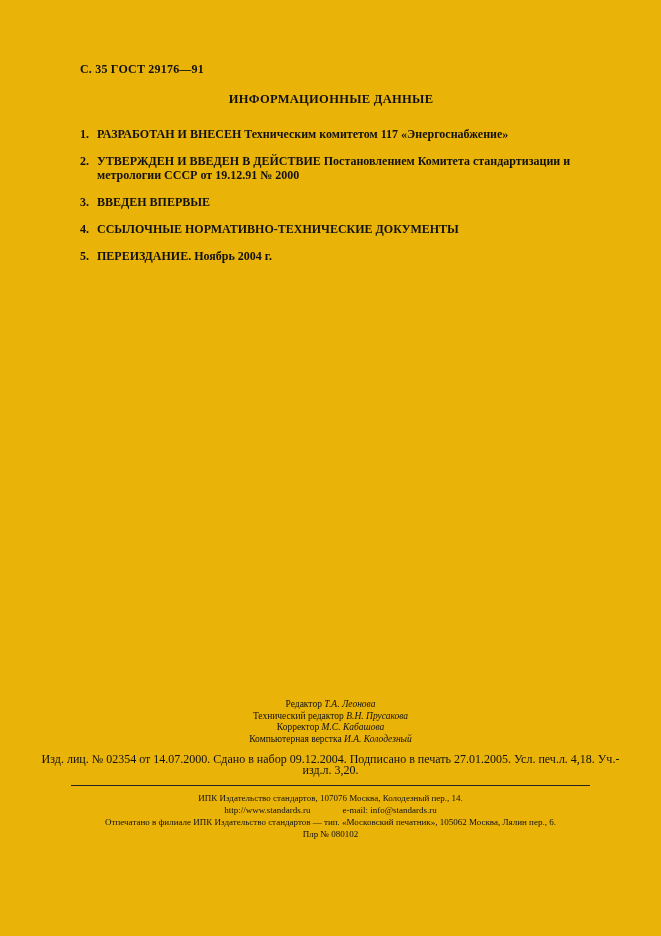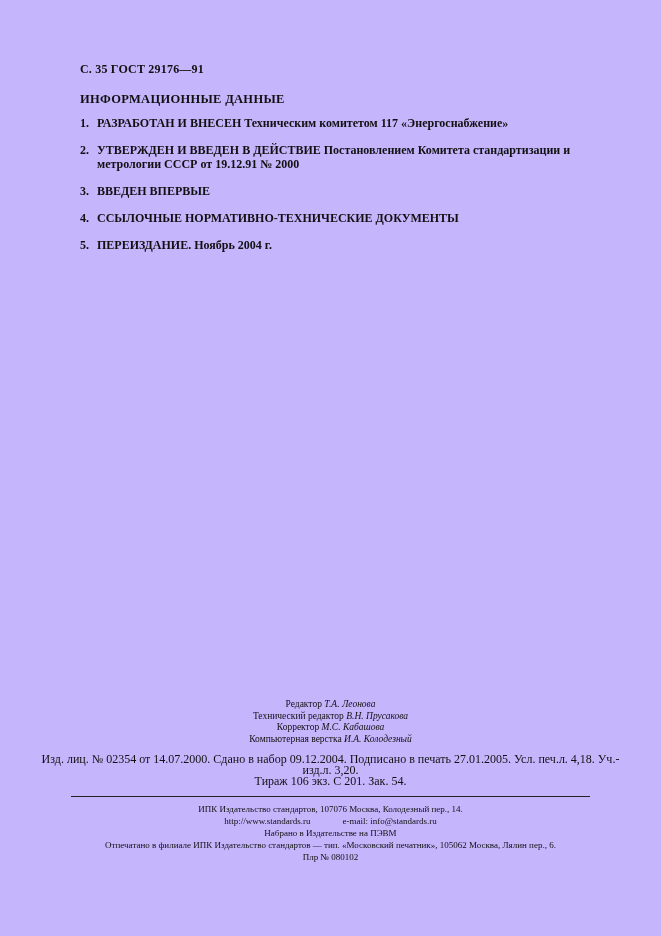--- a/index.html
+++ b/index.html
@@ -5,38 +5,39 @@
   html, body {
     margin: 0;
     padding: 0;
     background: #ffffff;
   }
   .page {
     position: relative;
     width: 661px;
     height: 936px;
     margin: 0 auto;
-    background: #c4b5fd;
+    background: #eab308;
     color: #111111;
     font-family: "Liberation Serif", "DejaVu Serif", serif;
     overflow: hidden;
   }
   .content {
     padding: 62px 79px 0 80px;
   }
   .doc-header {
     font-size: 12px;
     font-weight: bold;
     margin-bottom: 15px;
     letter-spacing: 0.2px;
   }
   .doc-title {
+    text-align: center;
     font-size: 12.5px;
     font-weight: bold;
-    margin-bottom: 9px;
+    margin-bottom: 20px;
     letter-spacing: 0.3px;
   }
   .item {
     display: flex;
     align-items: flex-start;
     font-size: 12px;
     font-weight: bold;
     line-height: 14px;
     margin-bottom: 13px;
   }
@@ -166,30 +167,28 @@
       <span class="role">Корректор</span>
       <span class="name">М.С. Кабашова</span>
     </div>
     <div class="credit-line">
       <span class="role">Компьютерная верстка</span>
       <span class="name">И.А. Колодезный</span>
     </div>
 
     <div class="imprint">
       <div>Изд. лиц. № 02354 от 14.07.2000. Сдано в набор 09.12.2004. Подписано в печать 27.01.2005. Усл. печ.л. 4,18. Уч.-изд.л. 3,20.</div>
-      <div>Тираж 106 экз. С 201. Зак. 54.</div>
     </div>
 
     <hr class="rule">
 
     <div class="publisher">
       <div>ИПК Издательство стандартов, 107076 Москва, Колодезный пер., 14.</div>
       <div class="site-email">
         <span>http://www.standards.ru</span>
         <span>e-mail: info@standards.ru</span>
       </div>
-      <div>Набрано в Издательстве на ПЭВМ</div>
       <div>Отпечатано в филиале ИПК Издательство стандартов — тип. «Московский печатник», 105062 Москва, Лялин пер., 6.</div>
       <div>Плр № 080102</div>
     </div>
 
   </div>
 </div>
 
 </body></html>

